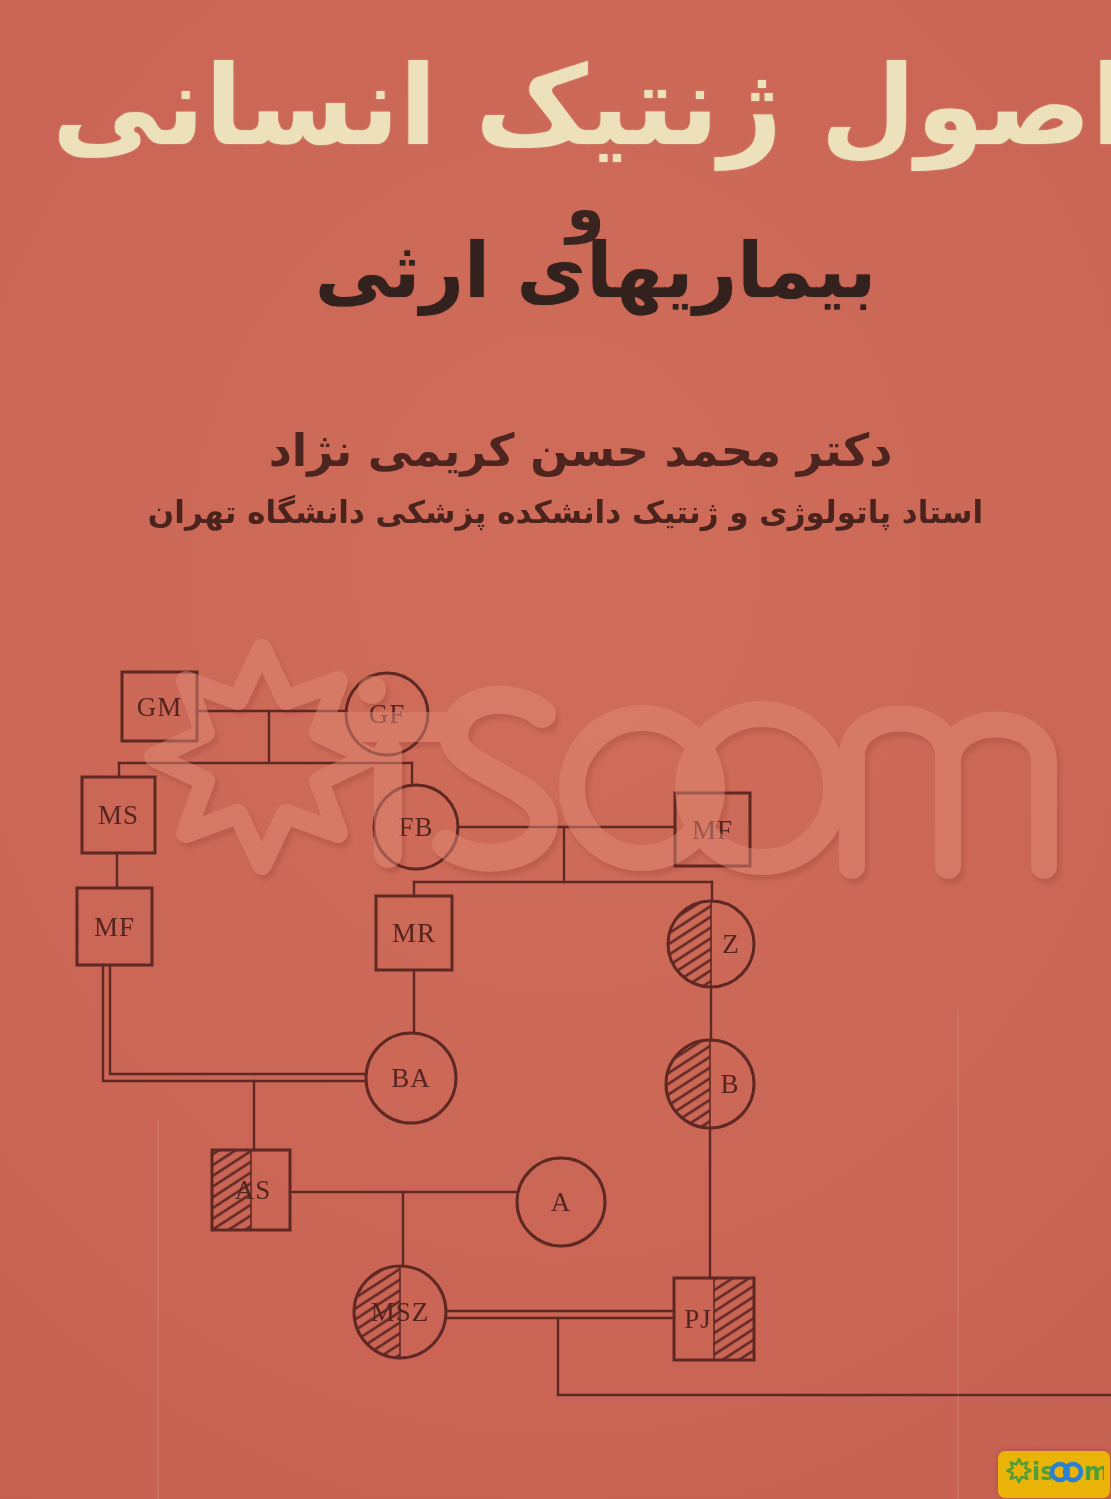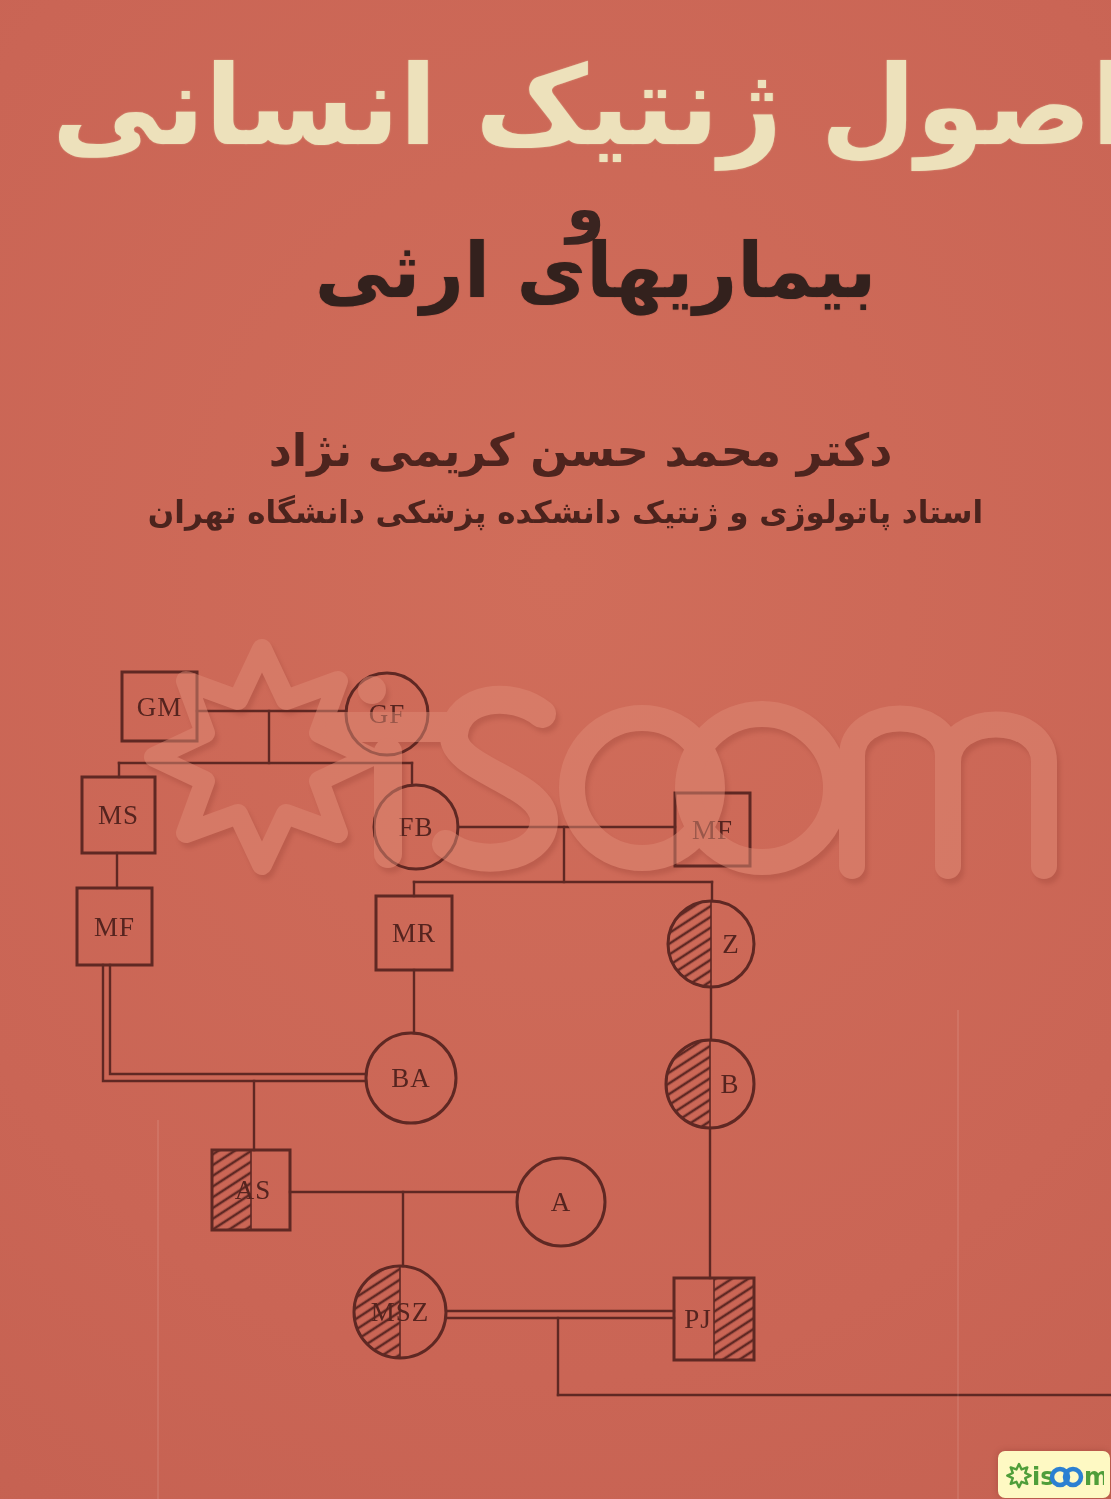--- a/index.html
+++ b/index.html
@@ -29,21 +29,21 @@
   .wm{opacity:.5;filter:drop-shadow(3px 5px 2px rgba(110,35,25,.35));}
   .wm path,.wm line,.wm circle{stroke:#df8a75;fill:none;}
   .wm .wm-fill{fill:#df8a75;stroke:none;}
 
   .crease{position:absolute;background:rgba(255,236,226,.10);width:2px;}
   .crease1{left:157px;top:1120px;height:379px;}
   .crease2{left:957px;top:1010px;height:489px;}
 
   .logo-badge{
     position:absolute;left:998px;top:1451px;width:112px;height:47px;
-    background:#fef9c3;border-radius:7px;display:flex;align-items:center;
+    background:#eab308;border-radius:7px;display:flex;align-items:flex-start;
     justify-content:center;box-shadow:0 0 6px rgba(90,30,20,.25);
   }
   .logo-badge svg{display:block;}
   .logo-text{font-family:"DejaVu Sans", sans-serif;font-weight:bold;}
 </style>
 </head>
 <body>
 
 <div class="abs rtl title1">اصول ژنتیک انسانی</div>
 <div class="abs rtl vav">و</div>

